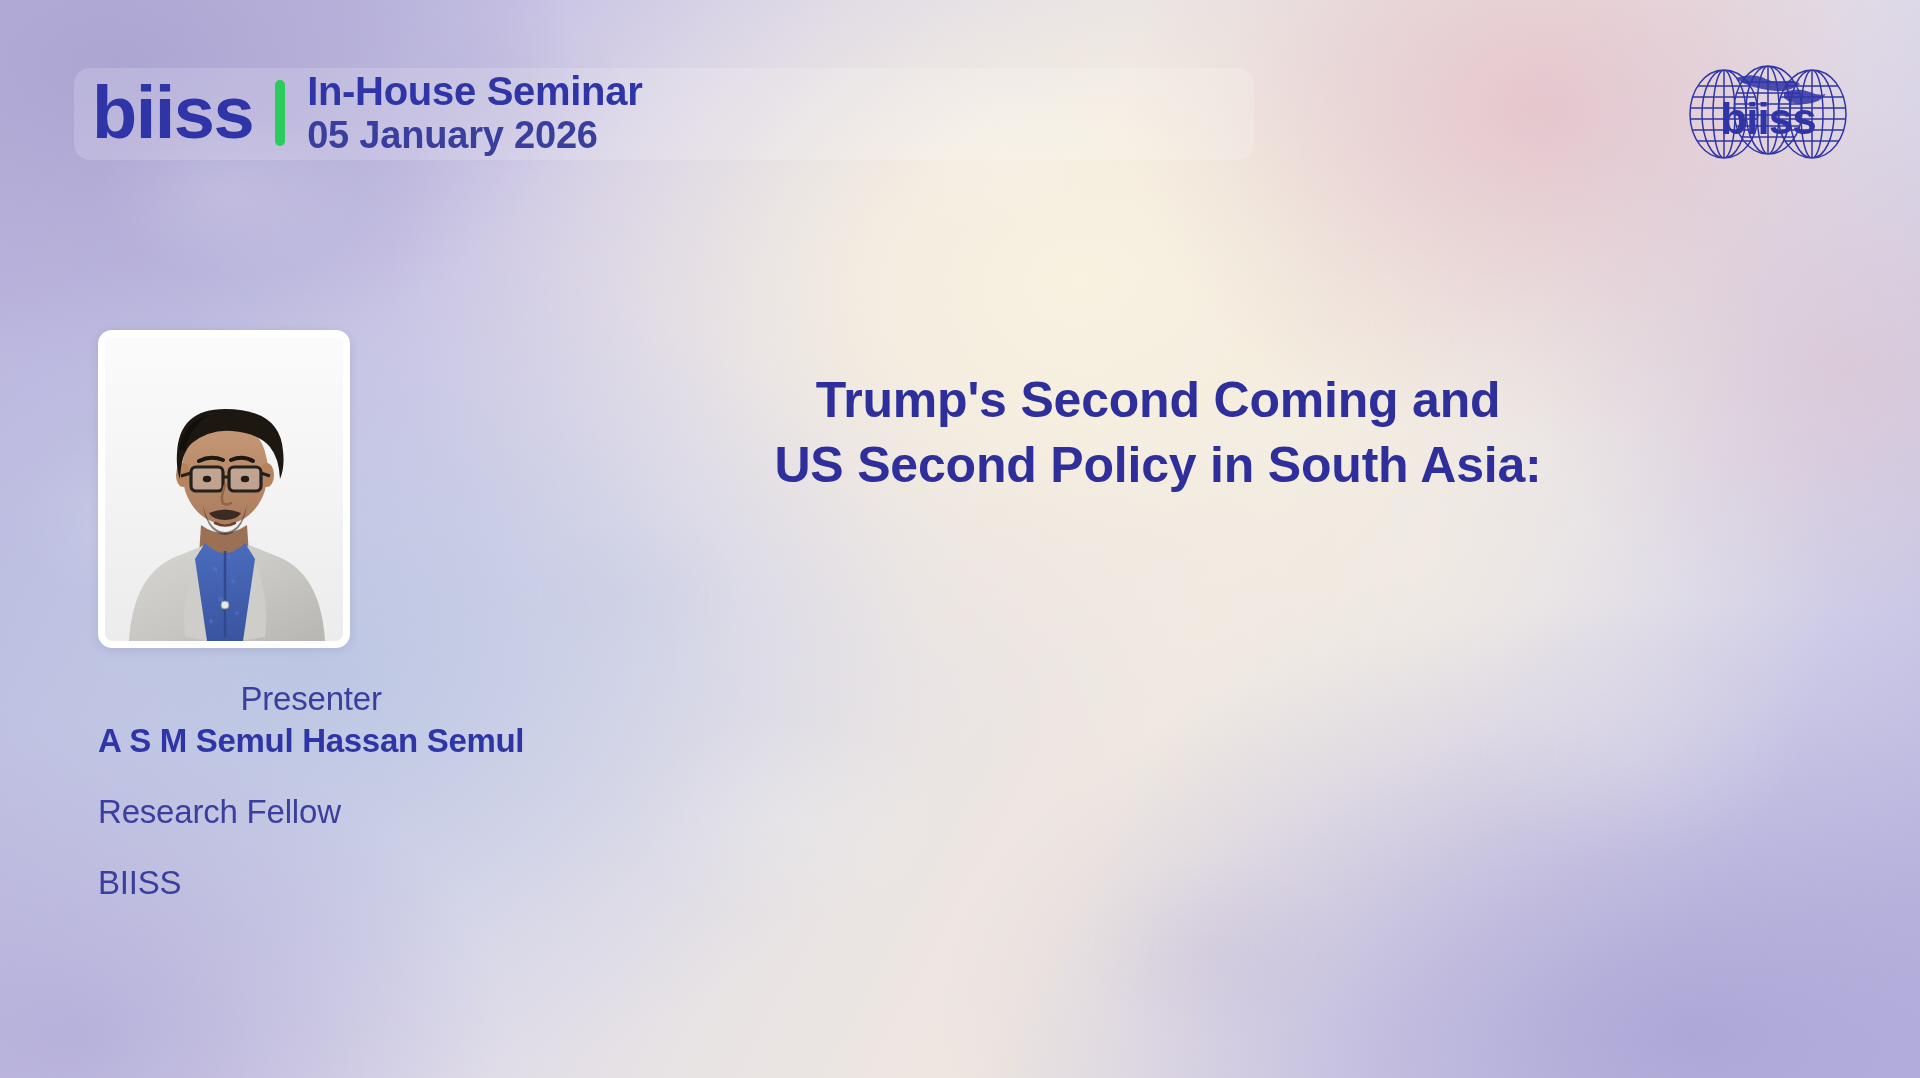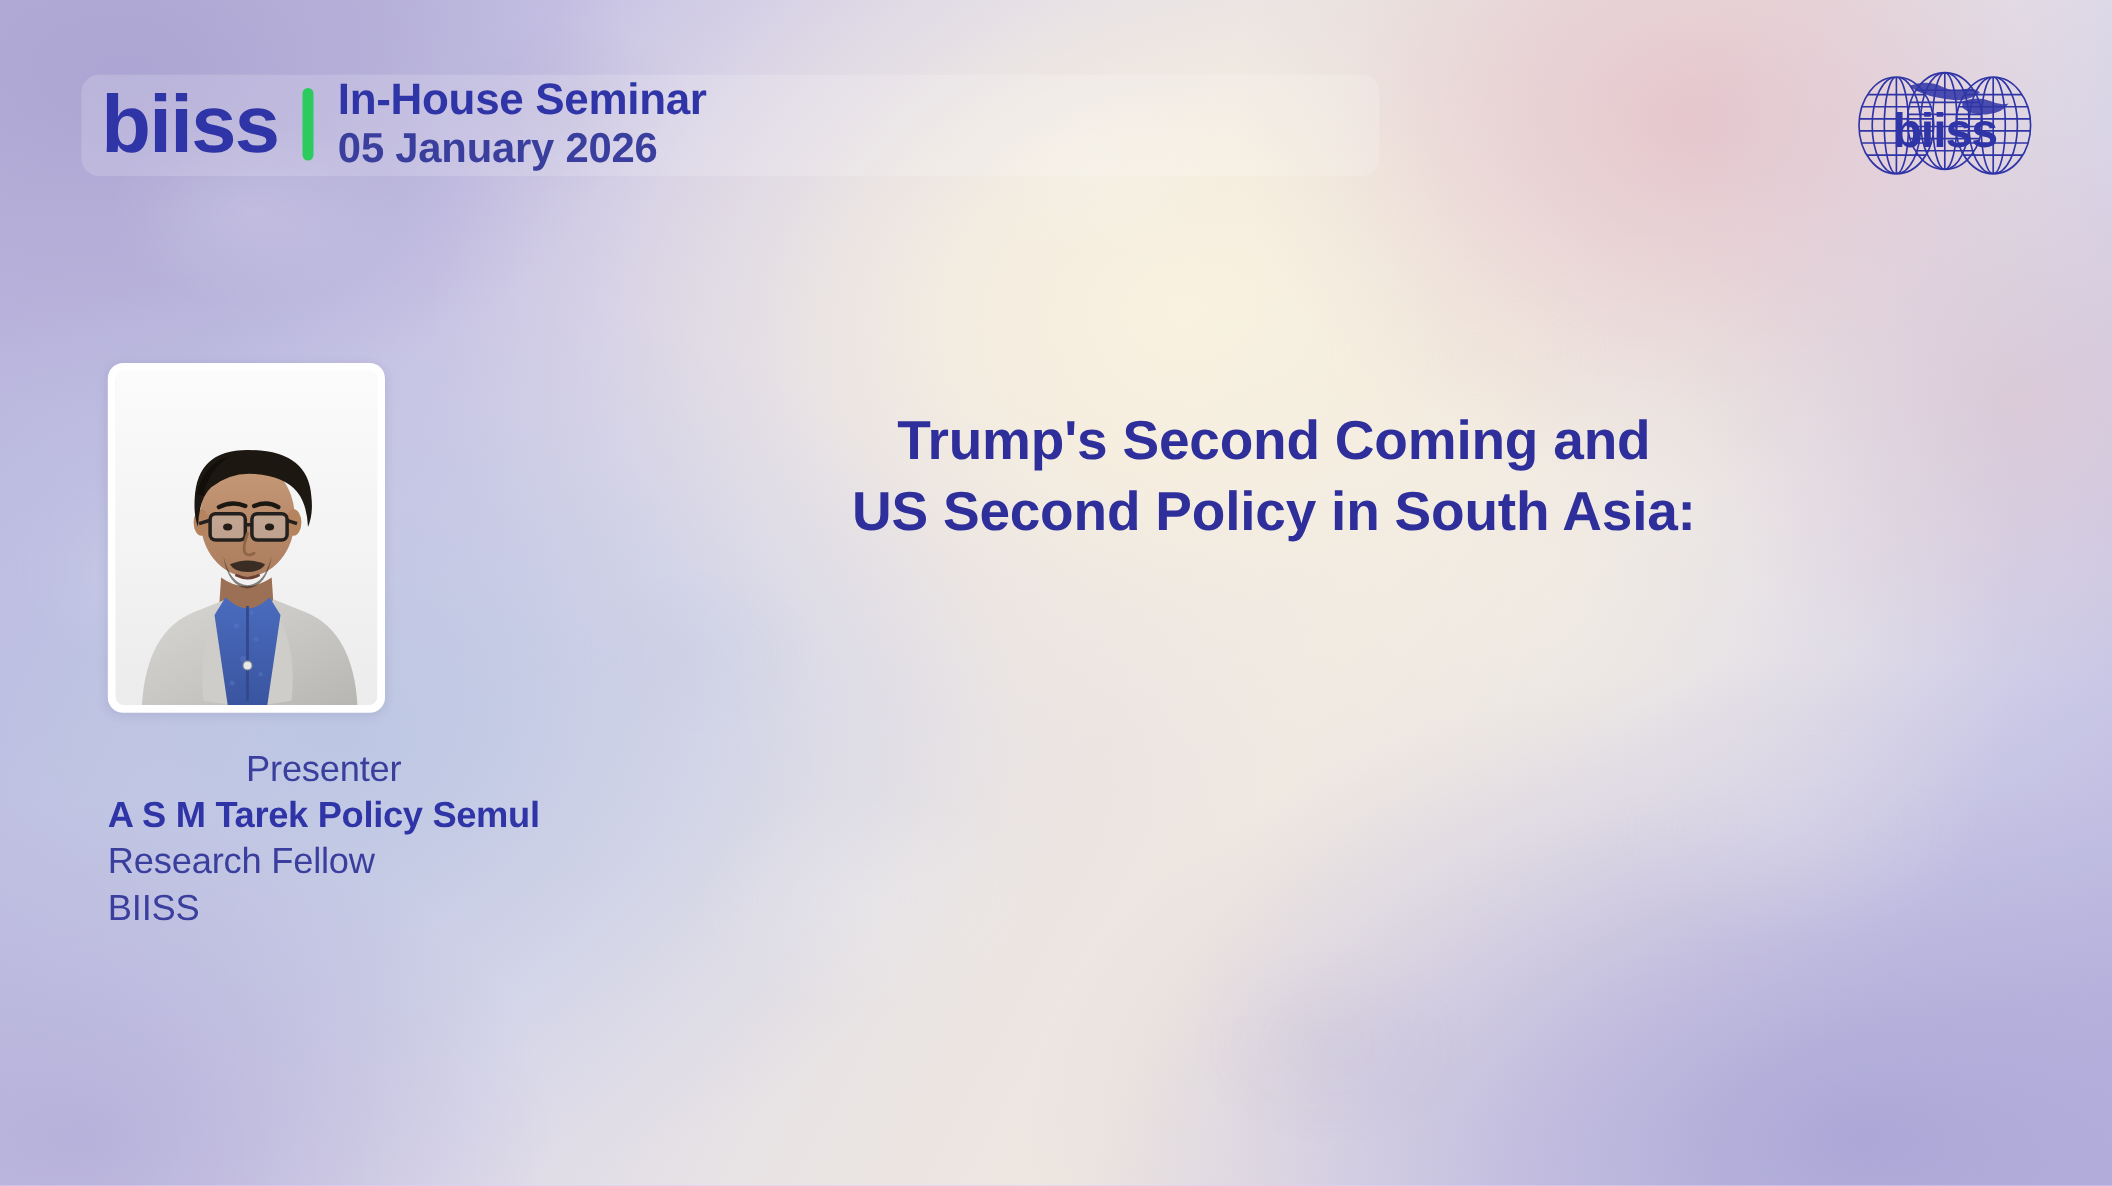--- a/index.html
+++ b/index.html
@@ -7,21 +7,21 @@
     padding: 0;
     background: #ffffff;
   }
 
   #slide {
     position: relative;
     width: 1920px;
     height: 1078px;
     overflow: hidden;
     font-family: "Liberation Sans", sans-serif;
-    background: #c4b5fd;
+    background: #bef264;
   }
 
   
   .bg-layer {
     position: absolute;
     inset: 0;
     pointer-events: none;
   }
 
   .bg-base {
@@ -253,20 +253,21 @@
     letter-spacing: -0.3px;
     color: #2f35a6;
   }
   .presenter-role,
   .presenter-org {
     font-size: 33px;
     font-weight: 400;
     line-height: 1.27;
     letter-spacing: -0.2px;
     color: #3a3f9e;
+    margin-top: 29px;
   }
 </style>
 </head>
 <body>
 
 <div id="slide">
 
   <div class="bg-layer bg-base"></div>
   <div class="bg-layer bg-violet-tl"></div>
   <div class="bg-layer bg-warm"></div>
@@ -431,18 +432,18 @@
     </div>
   </div>
 
   <div class="main-title">
     <span class="tline">Trump's Second Coming and</span>
     <span class="tline">US Second Policy in South Asia:</span>
   </div>
 
   <div class="presenter-block">
     <div class="presenter-label">Presenter</div>
-    <div class="presenter-name">A S M Tarek Policy Semul</div>
+    <div class="presenter-name">A S M Semul Hassan Semul</div>
     <div class="presenter-role">Research Fellow</div>
     <div class="presenter-org">BIISS</div>
   </div>
 
 </div>
 
 </body></html>

